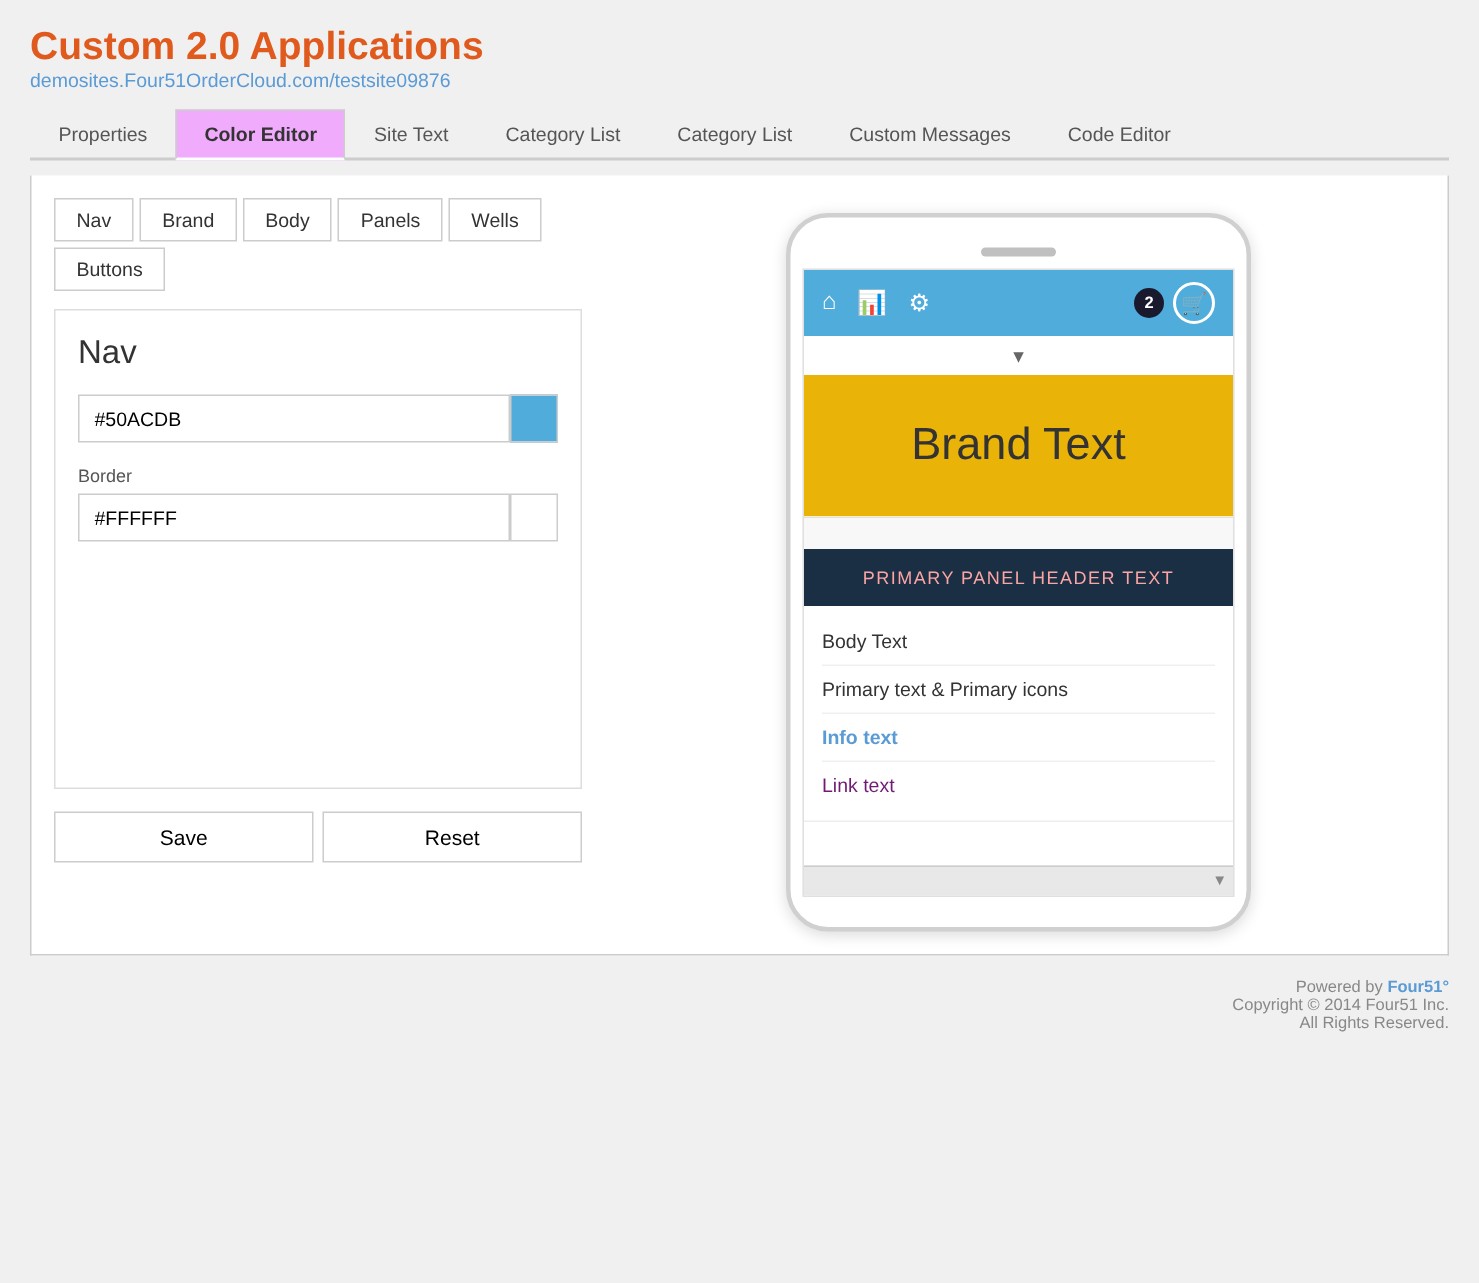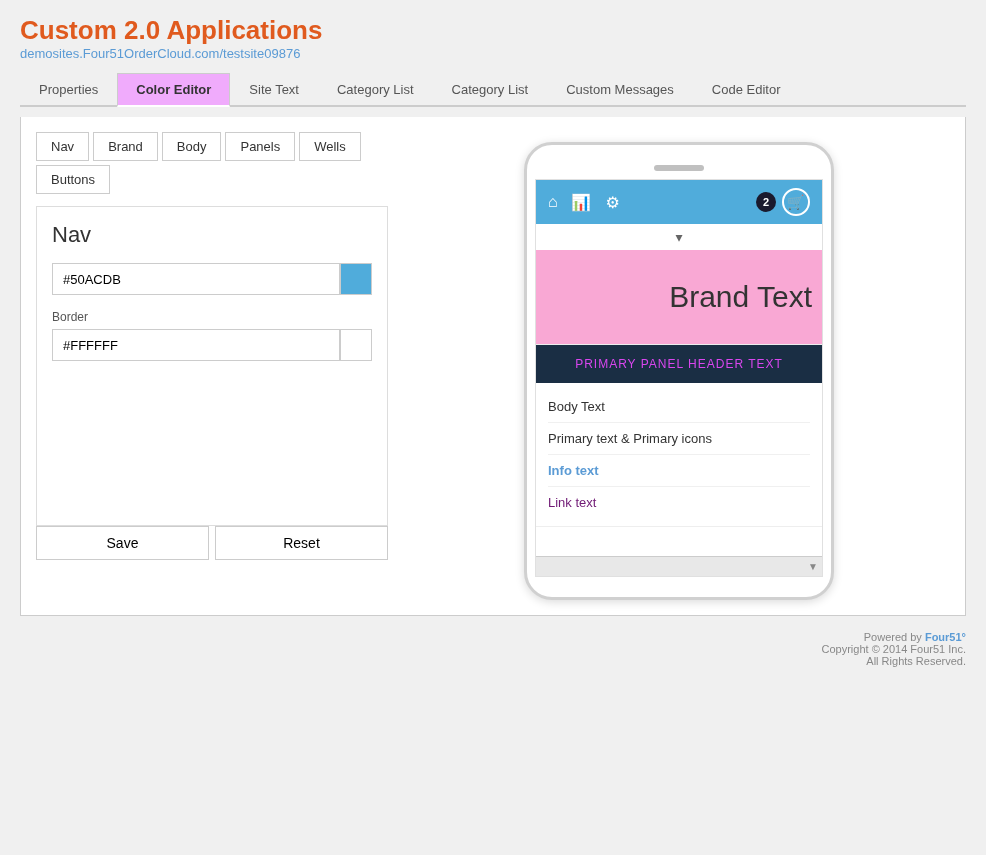--- a/index.html
+++ b/index.html
@@ -80,21 +80,21 @@
       background: #ffffff;
     }
 
     
     .palette-section { margin-top: 15px; padding: 15px; border: 1px solid #ddd; }
     .palette-label { color: #5b9bd5; font-size: 12px; margin-bottom: 8px; }
     .palette-row { display: flex; gap: 3px; margin-bottom: 4px; }
     .palette-swatch { width: 28px; height: 28px; border: 1px solid #ccc; cursor: pointer; }
 
     
-    .action-buttons { display: flex; gap: 6px; }
+    .action-buttons { display: flex; gap: 6px; margin-top: 15px; }
     .btn {
       flex: 1;
       padding: 8px;
       border: 1px solid #ccc;
       background: white;
       cursor: pointer;
       font-size: 14px;
       text-align: center;
     }
 
@@ -168,48 +168,49 @@
     .phone-chevron {
       text-align: center;
       padding: 5px;
       background: white;
       color: #666;
       font-size: 14px;
     }
 
     
     .brand-area {
-      background: #f9a8d4;
-      text-align: right;
+      background: #eab308;
+      text-align: center;
       padding: 30px 10px;
       border-bottom: 1px solid #eee;
     }
     .brand-text-display { font-size: 30px; color: #333; font-weight: normal; }
 
     
     .categories-bar {
       display: flex;
       align-items: center;
       justify-content: space-between;
       padding: 8px 12px;
       background: white;
       border-bottom: 1px solid #eee;
     }
     .categories-label { font-size: 14px; color: #555; }
     .search-icon-circle { color: #555; font-size: 16px; }
 
     
     .primary-panel-header {
       background: #1a2e44;
-      color: #d946ef;
+      color: #fca5a5;
       text-align: center;
       padding: 12px;
       font-size: 12px;
       letter-spacing: 1px;
       text-transform: uppercase;
+      margin-top: 21px;
     }
 
     
     .body-items { background: white; padding: 8px 12px; }
     .body-item { padding: 8px 0; border-bottom: 1px solid #f0f0f0; font-size: 13px; color: #333; }
     .body-item.info { color: #5b9bd5; font-weight: bold; }
     .body-item.link { color: #701a75; }
     .body-item:last-child { border-bottom: none; }
 
     

